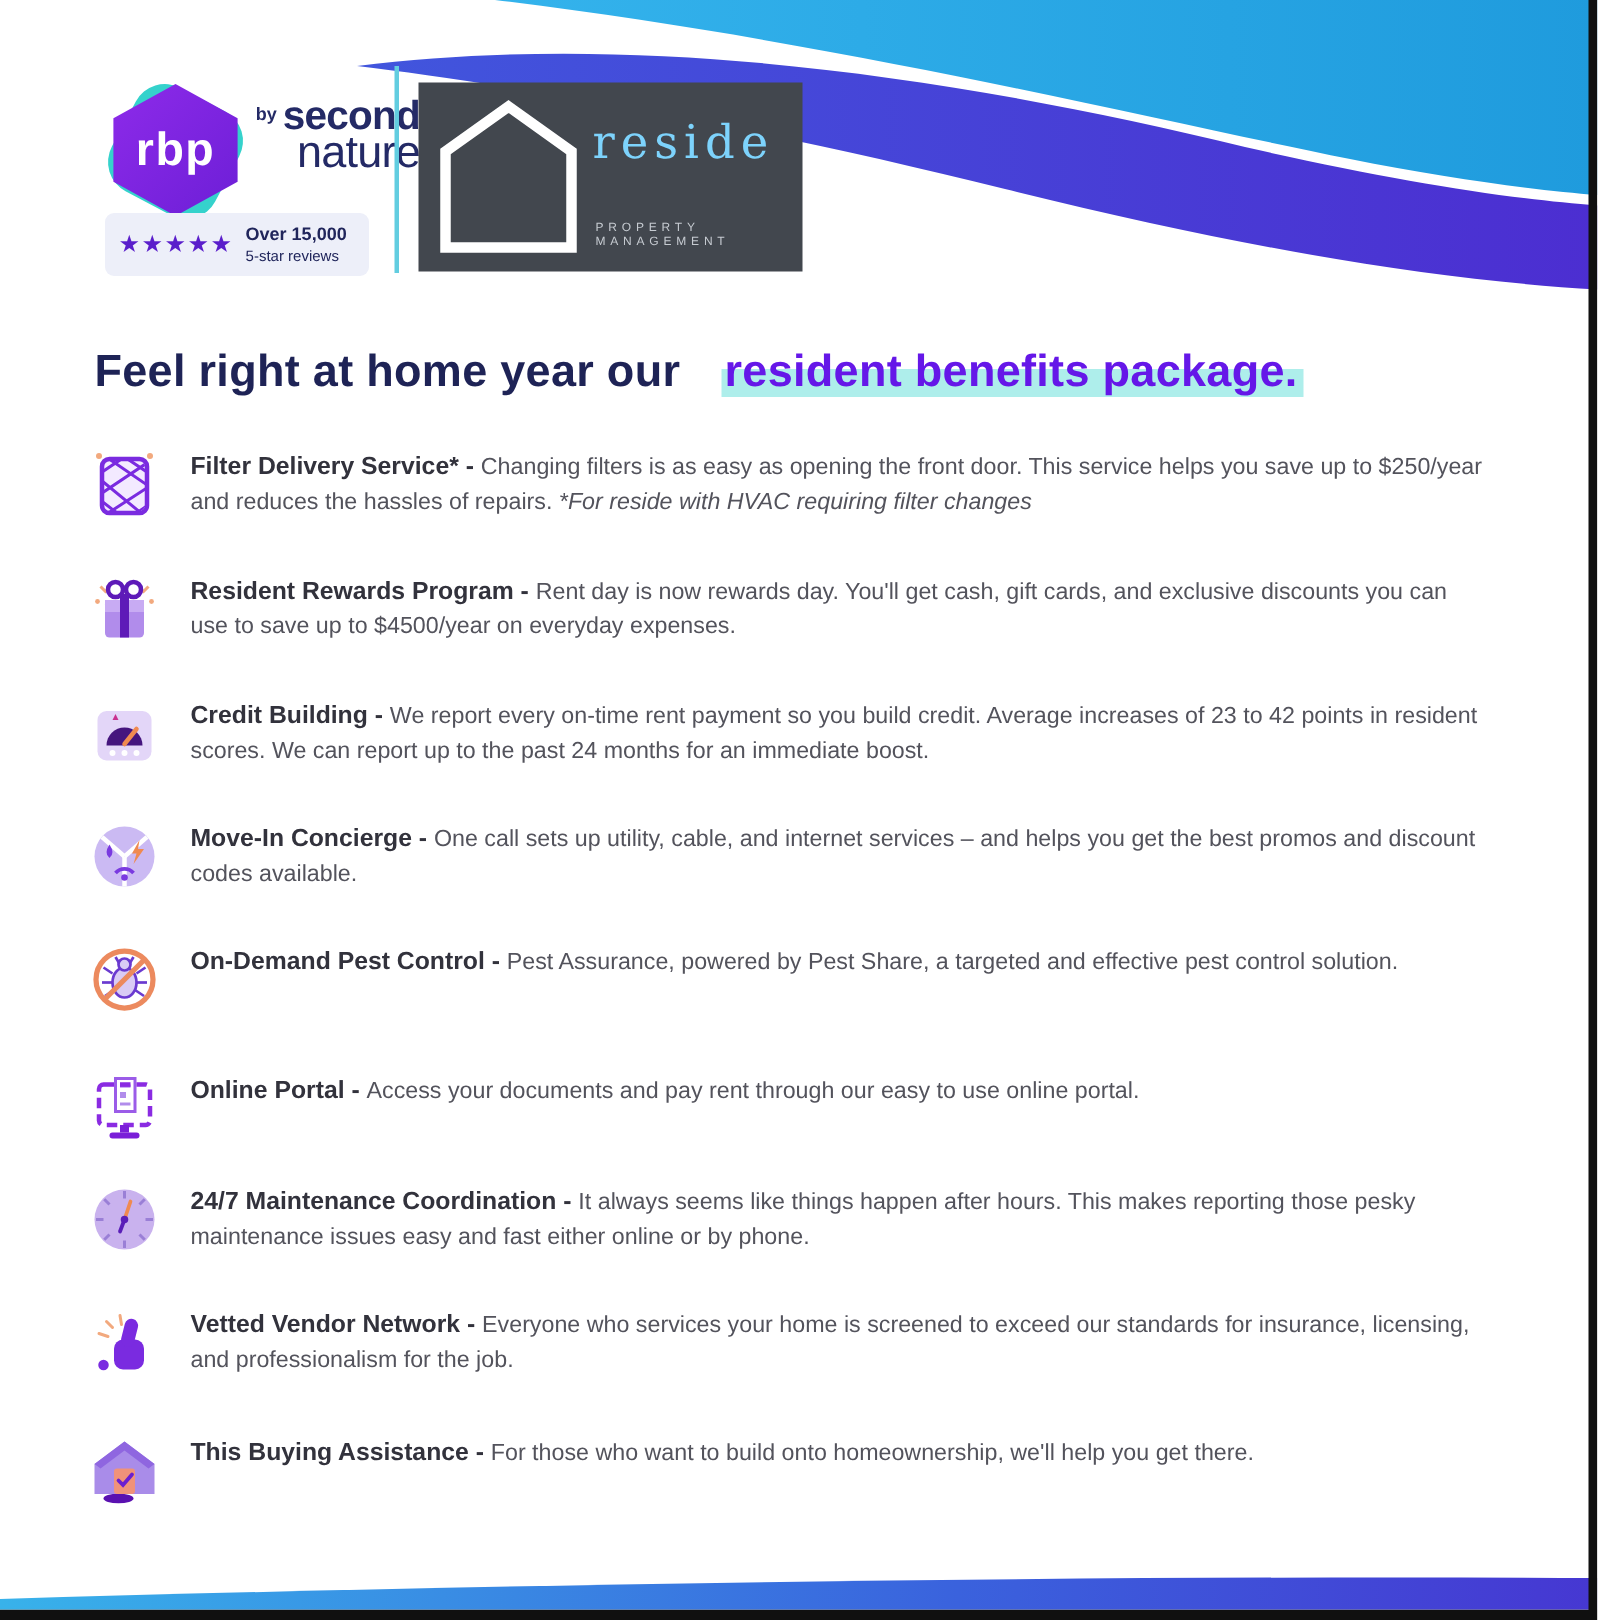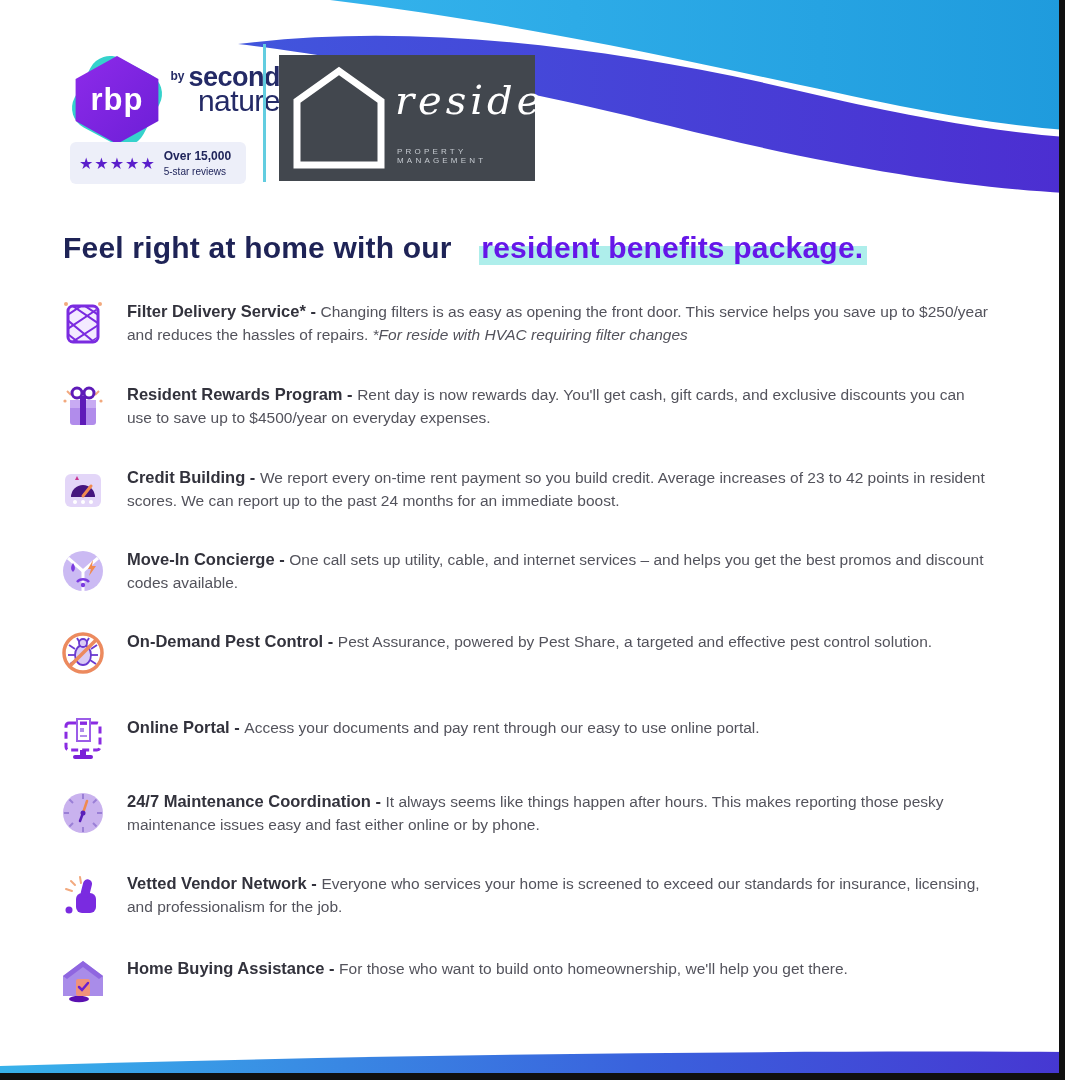--- a/index.html
+++ b/index.html
@@ -45,22 +45,22 @@
 
   .divider { position:absolute; left:263px; top:44px; width:3px; height:138px; background:#62cde0; }
 
   .reside-box {
     position:absolute; left:279px; top:55px; width:256px; height:126px;
     background:#42474e; color:#ffffff;
   }
   .reside-house { position:absolute; left:10px; top:10px; }
   .reside-name {
     position:absolute; left:116px; top:22px; width:134px;
-    font-family:"DejaVu Serif", serif; font-style:italic; font-size:40px; font-weight:300;
-    color:#ffffff; letter-spacing:4px;
+    font-family:"DejaVu Serif", serif; font-size:31px; font-weight:300;
+    color:#7dd3fc; letter-spacing:4px;
   }
   .reside-sub {
     position:absolute; left:118px; top:92px; width:134px;
     font-size:8px; letter-spacing:3.2px; color:#c6cbd1;
   }
 
   
   .title { position:absolute; left:63px; top:231px; width:960px; font-size:30px; white-space:nowrap; }
   .title .plain { color:#1e2356; font-weight:600; letter-spacing:0.2px; }
   .title .hl {
@@ -121,21 +121,21 @@
 
   <div class="reside-box">
     <svg class="reside-house" width="100" height="106" viewBox="0 0 100 106">
       <polygon points="50,6 92,36 92,100 8,100 8,36" fill="none" stroke="#ffffff" stroke-width="7" stroke-linejoin="miter"></polygon>
     </svg>
     <div class="reside-name">reside</div>
     <div class="reside-sub">PROPERTY MANAGEMENT</div>
   </div>
 
   <div class="title">
-    <span class="plain">Feel right at home with our </span><span class="hl">resident benefits package.</span>
+    <span class="plain">Feel right at home year our </span><span class="hl">resident benefits package.</span>
   </div>
 
   <div class="row" style="top:300px">
     <div class="icon-box">
       <svg width="46" height="46" viewBox="0 0 46 46">
         <defs>
             <clipPath id="fclip">
               <rect x="9" y="7" width="28" height="34" rx="5"></rect>
             </clipPath>
           </defs>
@@ -279,21 +279,21 @@
   <div class="row" style="top:957px">
     <div class="icon-box">
       <svg width="46" height="46" viewBox="0 0 46 46">
         <ellipse cx="19" cy="42" rx="10" ry="3.2" fill="#5a10b0"></ellipse>
         <polygon points="23,4 43,19 43,39 3,39 3,19" fill="#a98ce9"></polygon>
         <polygon points="23,4 43,19 39,22 23,10 7,22 3,19" fill="#8f66e0"></polygon>
         <rect x="16" y="22" width="14" height="17" rx="2" fill="#f0927a"></rect>
         <path d="M19,30 l3,3 l6,-7" fill="none" stroke="#6a1fd0" stroke-width="2.5" stroke-linecap="round"></path>
       </svg>
     </div>
-    <div class="txt"><span class="hd">Home Buying Assistance - </span><span>For those who want to build onto homeownership, we'll help you get there.</span></div>
+    <div class="txt"><span class="hd">This Buying Assistance - </span><span>For those who want to build onto homeownership, we'll help you get there.</span></div>
   </div>
 
   <svg class="swoosh-bottom" viewBox="0 0 1065 34">
     <defs>
       <linearGradient id="gbot" x1="0" y1="0" x2="1" y2="0">
         <stop offset="0" stop-color="#38b2ea"></stop>
           <stop offset="0.6" stop-color="#3a62dd"></stop>
           <stop offset="1" stop-color="#4637d2"></stop>
       </linearGradient>
     </defs>

